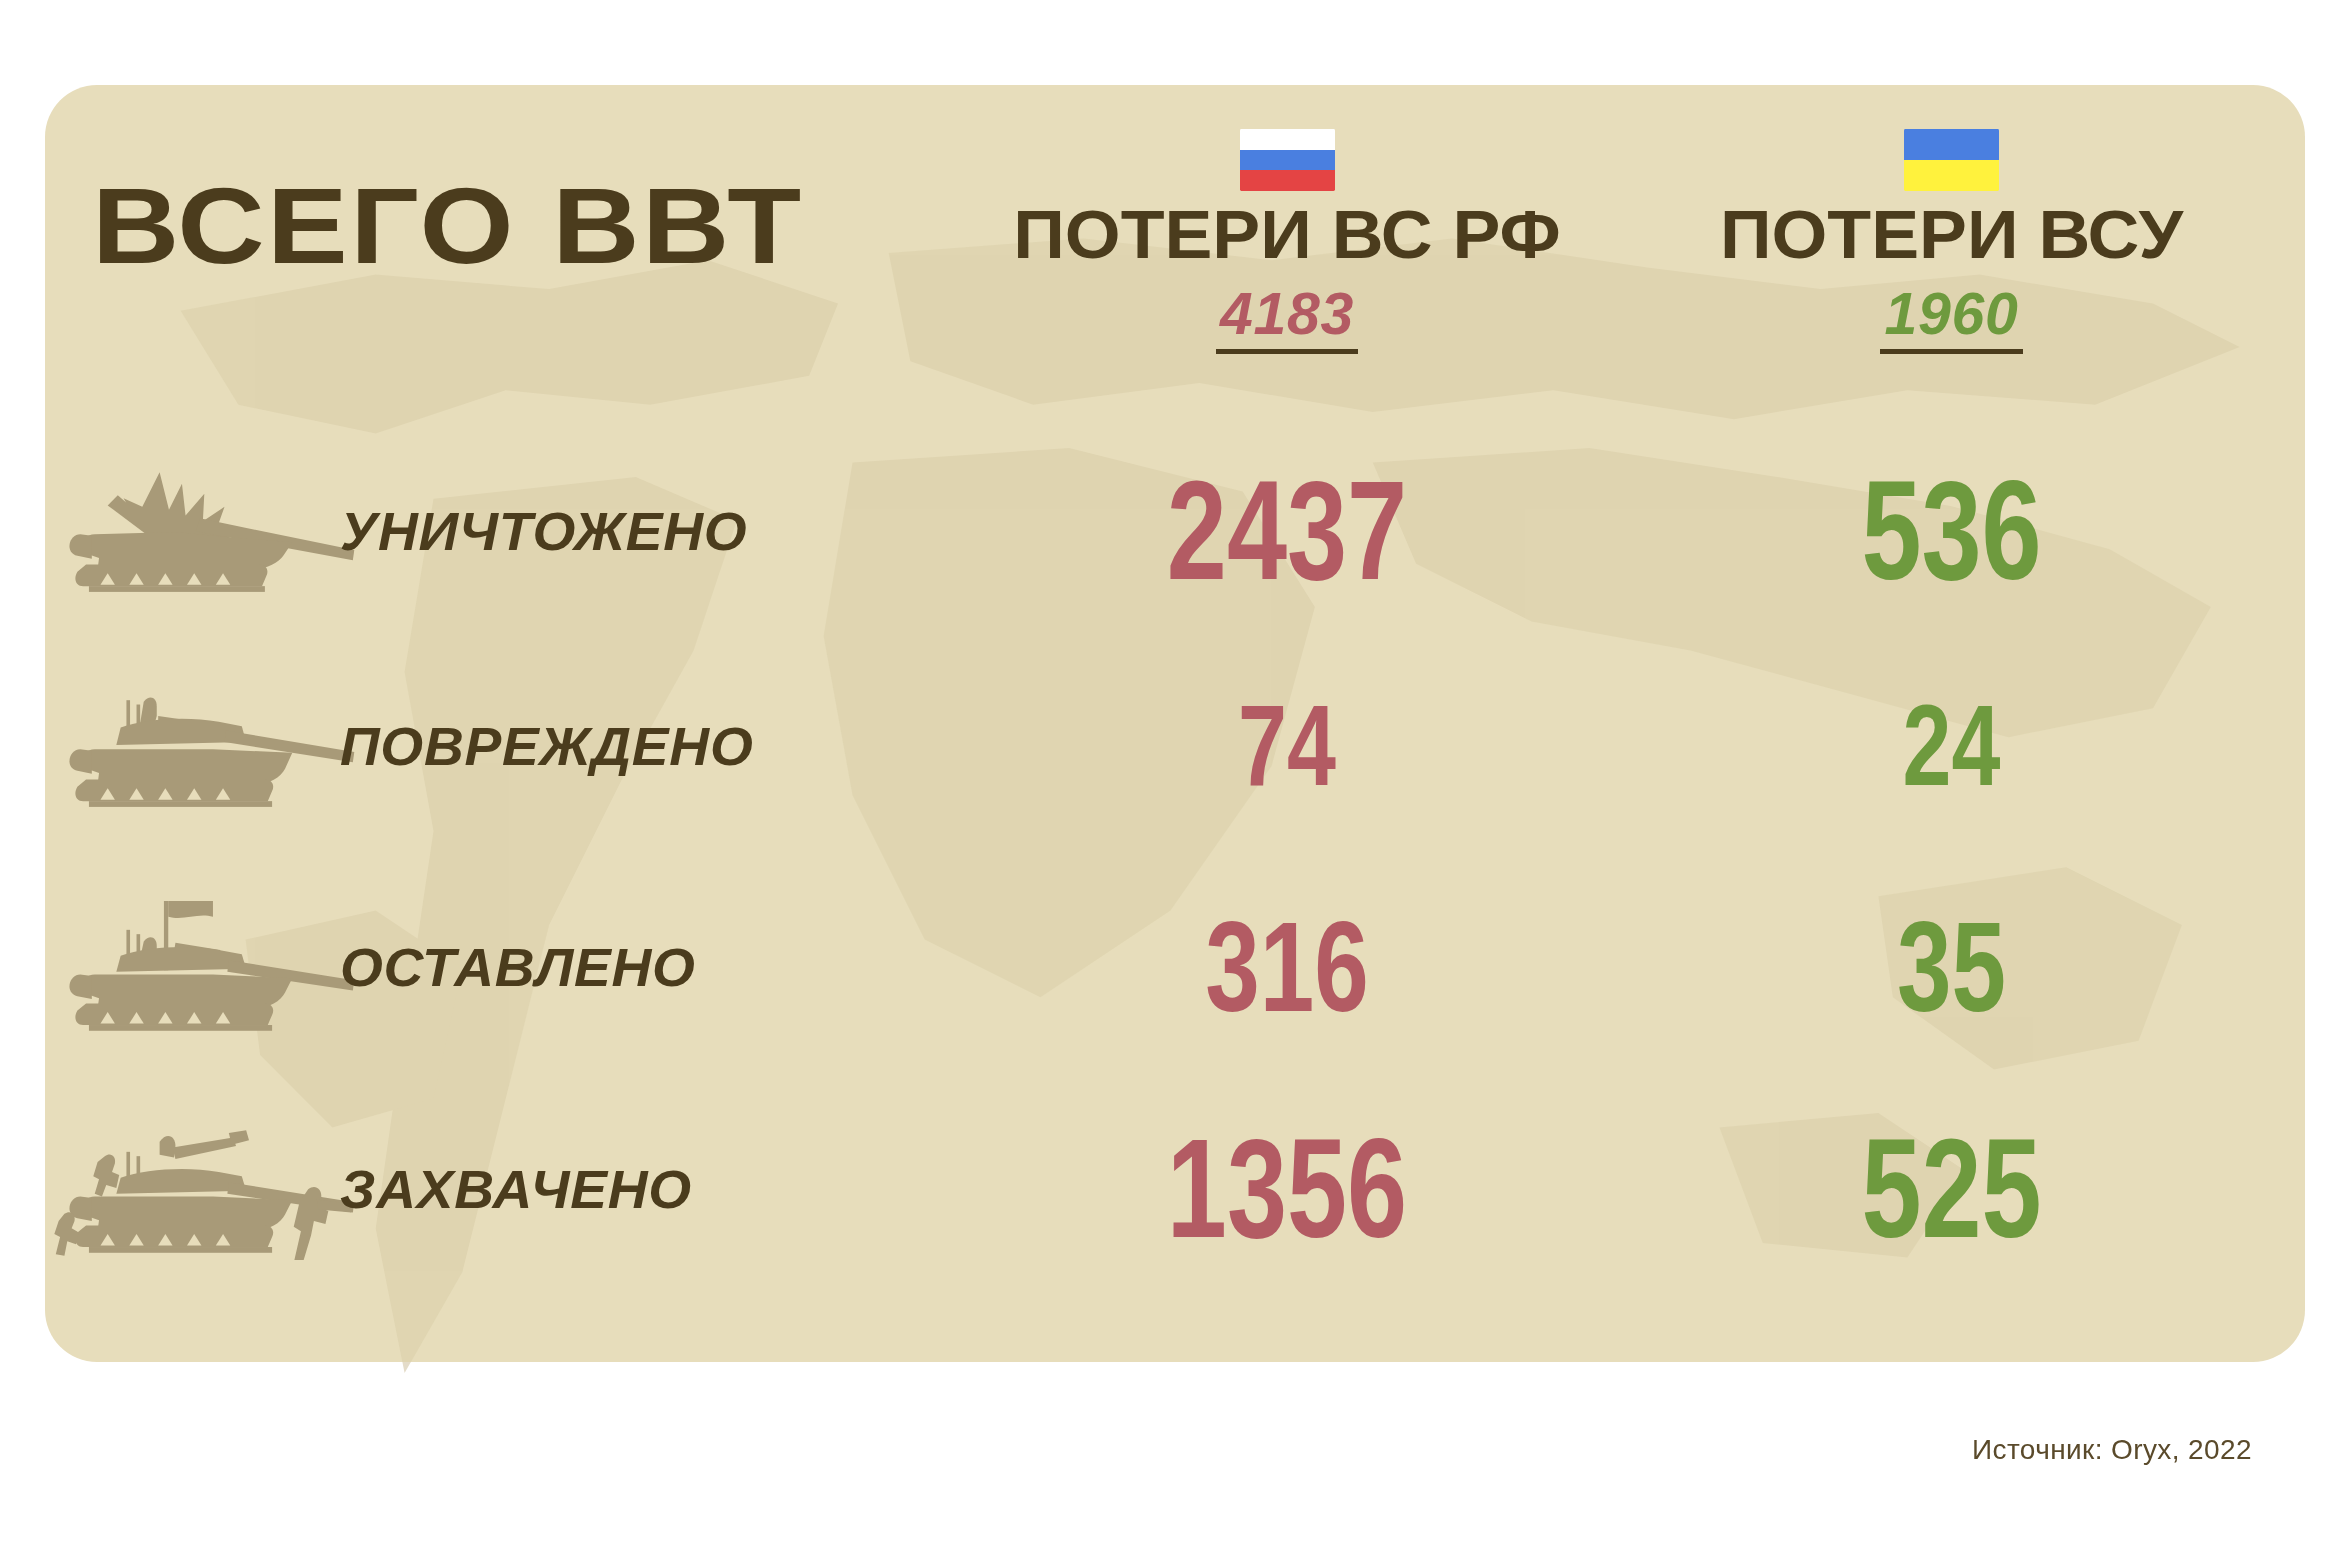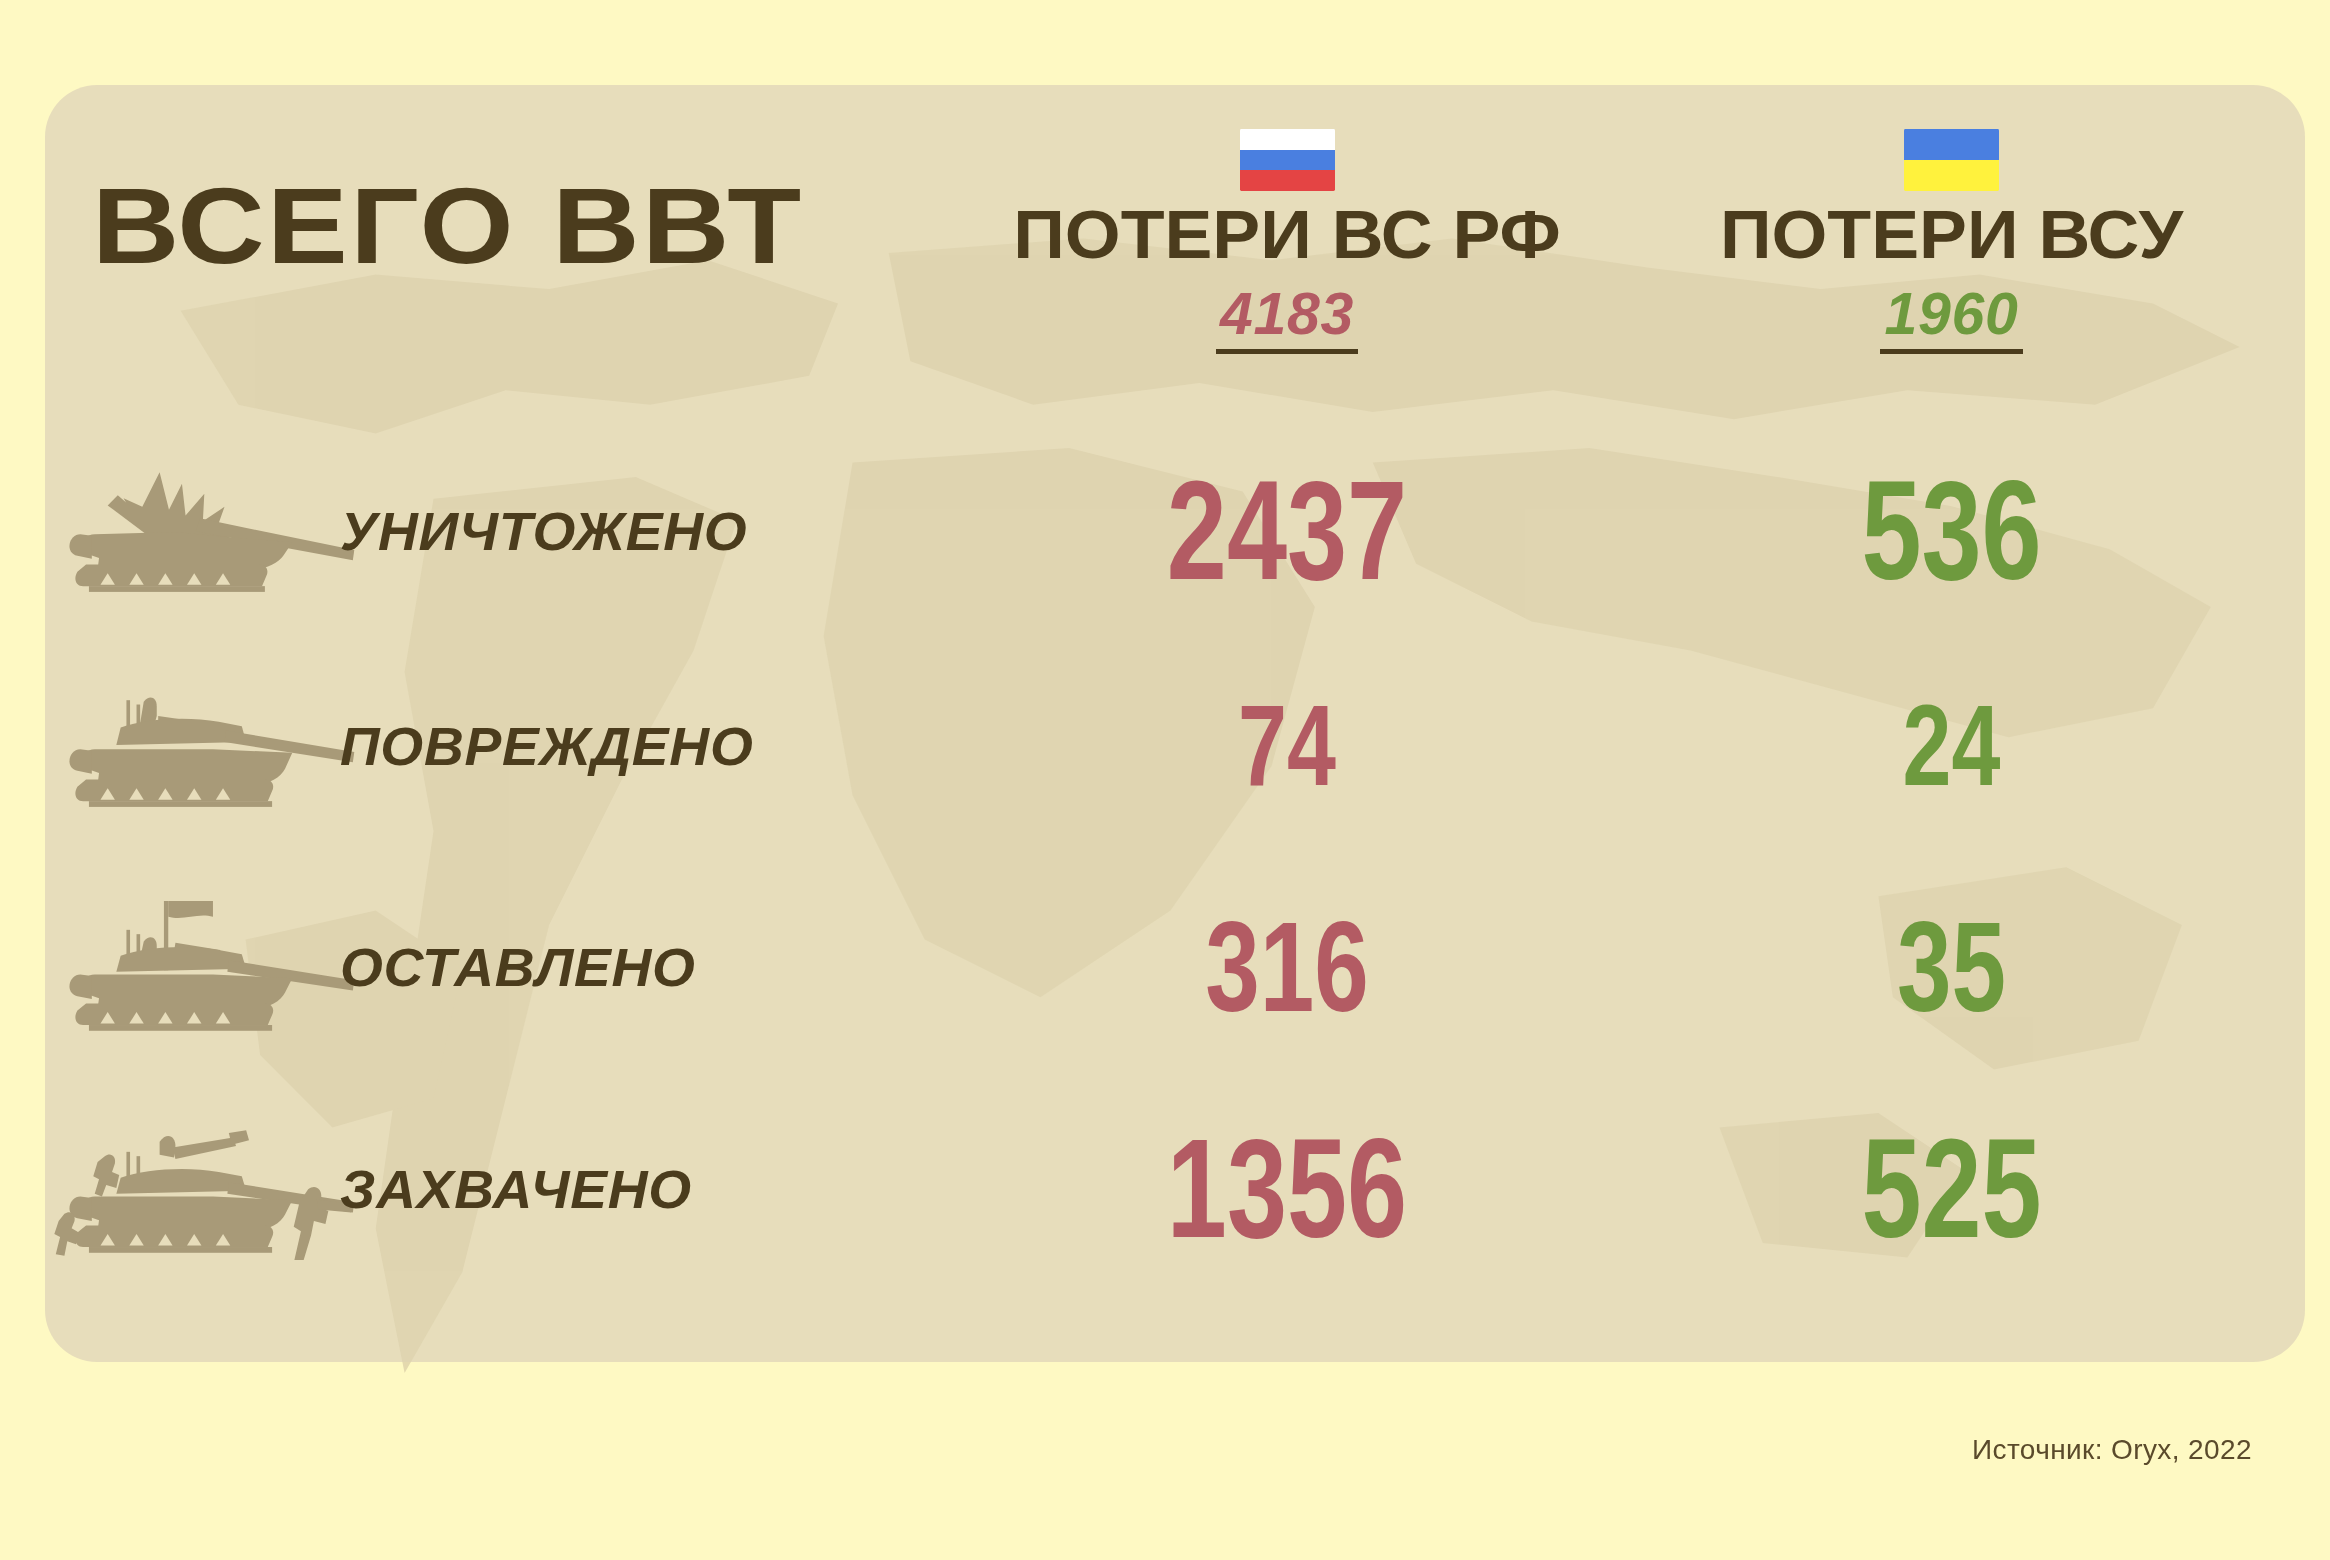--- a/index.html
+++ b/index.html
@@ -11,21 +11,21 @@
     width: 2330px;
     height: 1561px;
     overflow: hidden;
     font-family: "Liberation Sans", sans-serif;
   }
 
   #poster {
     position: relative;
     width: 2330px;
     height: 1561px;
-    background: #fef9c3;
+    background: #ffffff;
     overflow: hidden;
   }
 
   
   .worldmap {
     position: absolute;
     left: 0; top: 0;
     width: 2330px; height: 1561px;
     pointer-events: none;
   }

